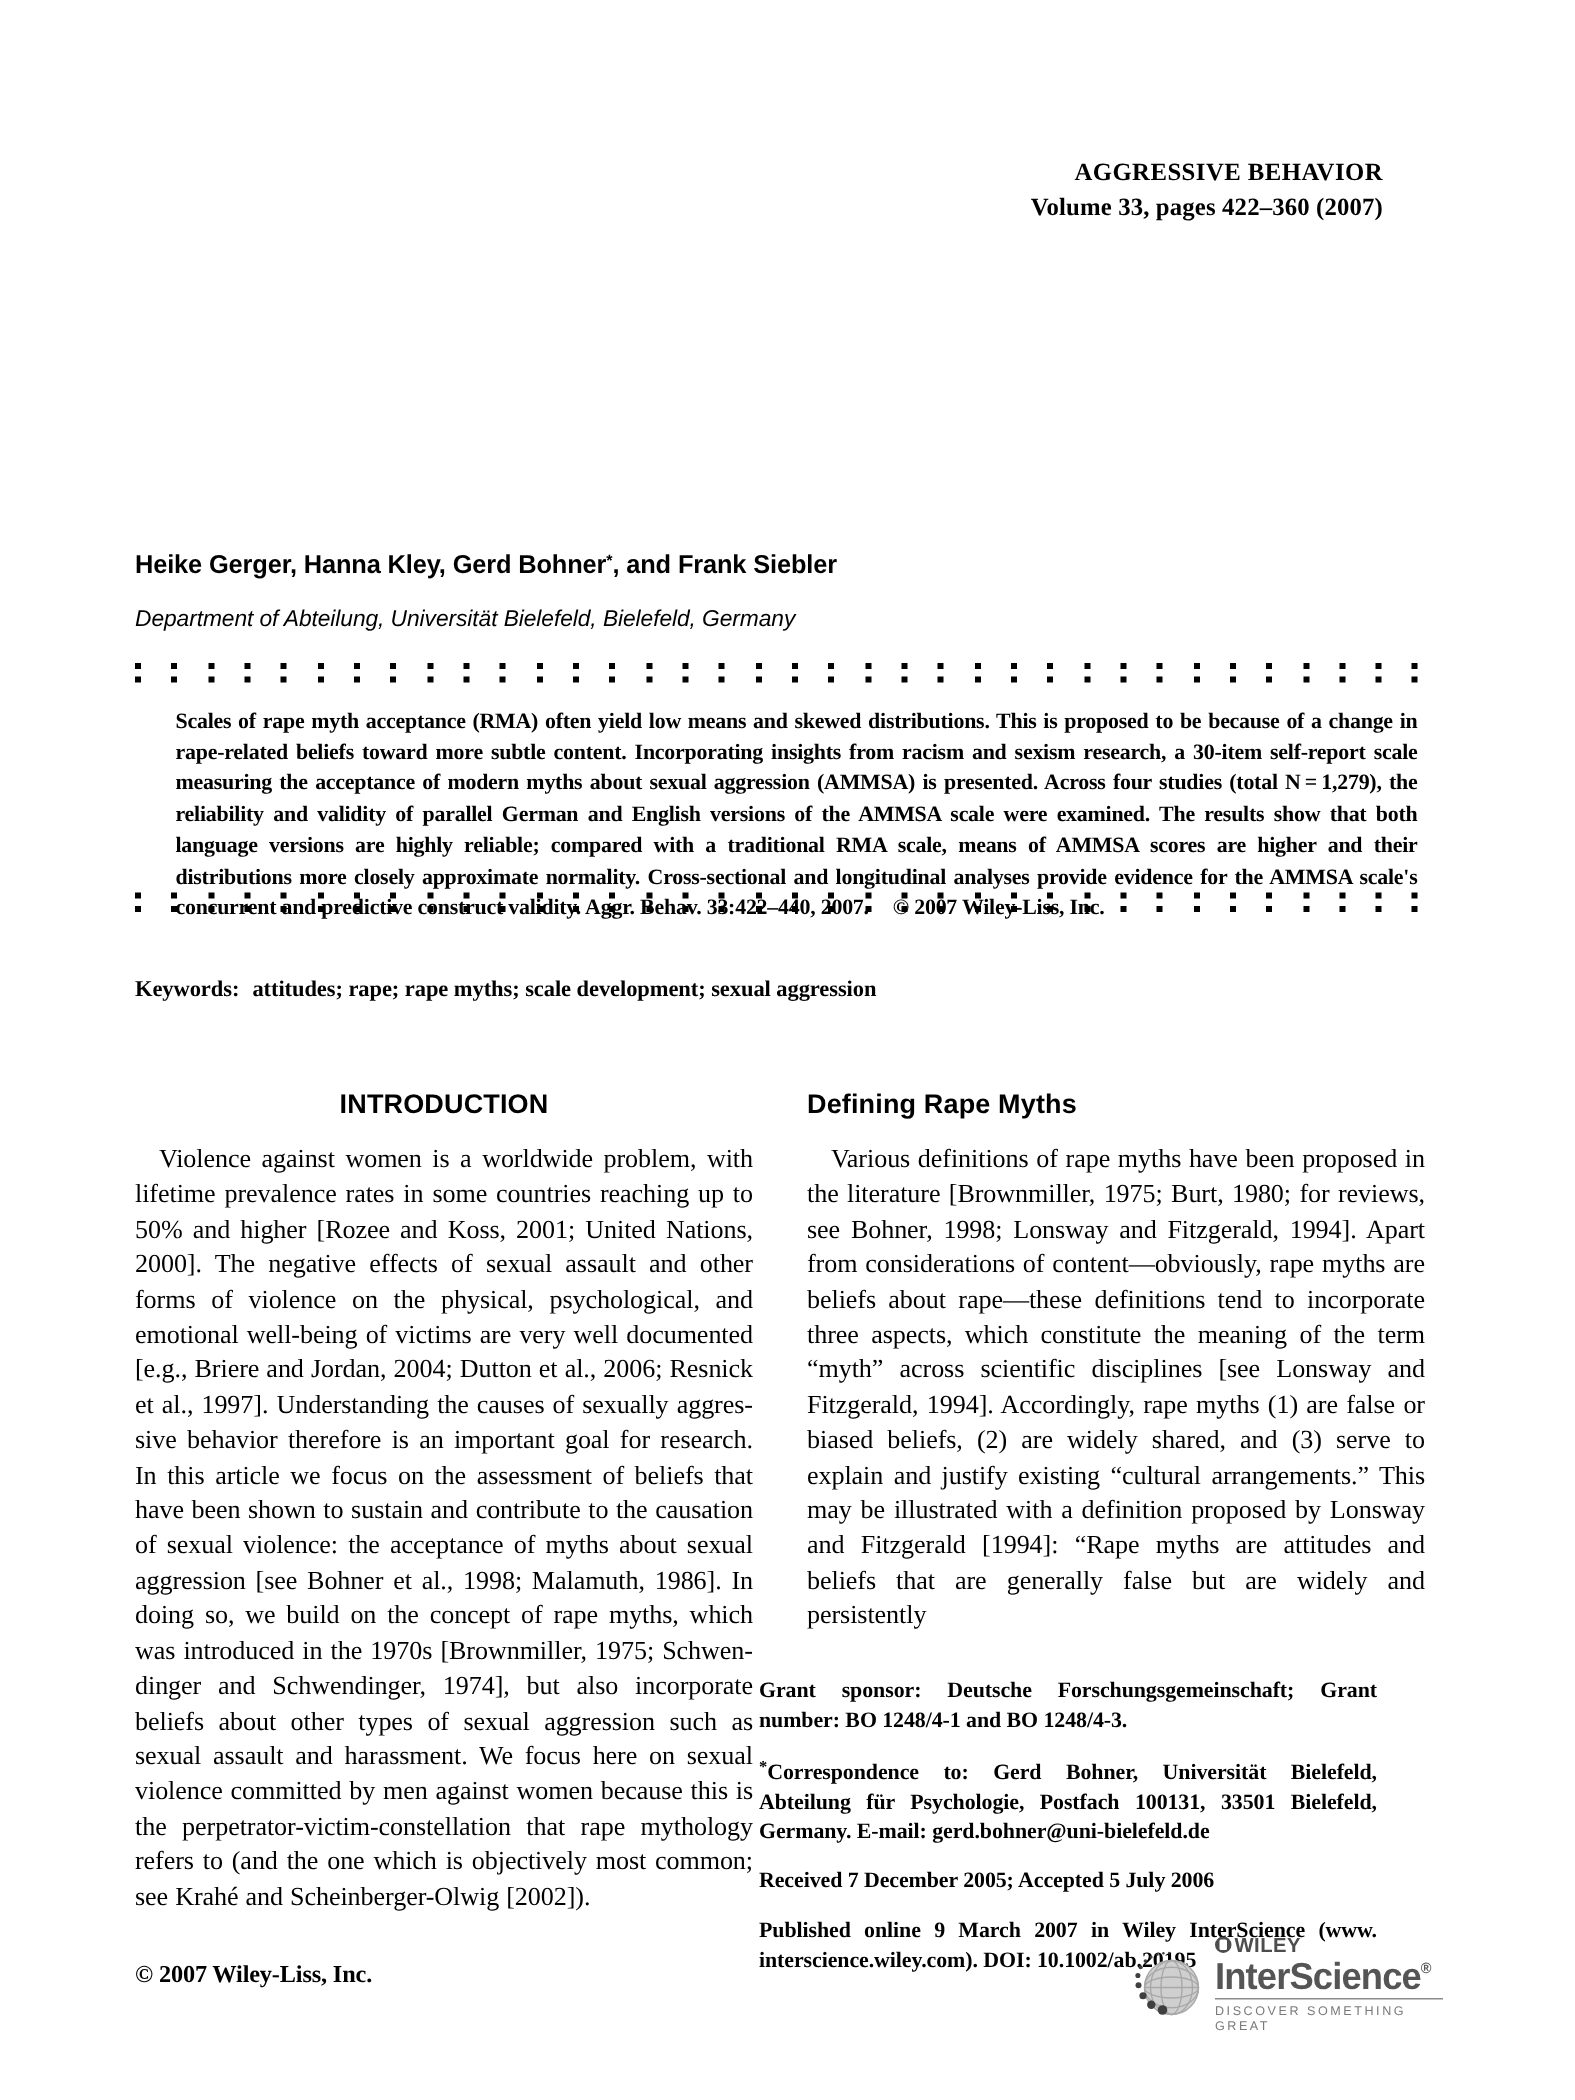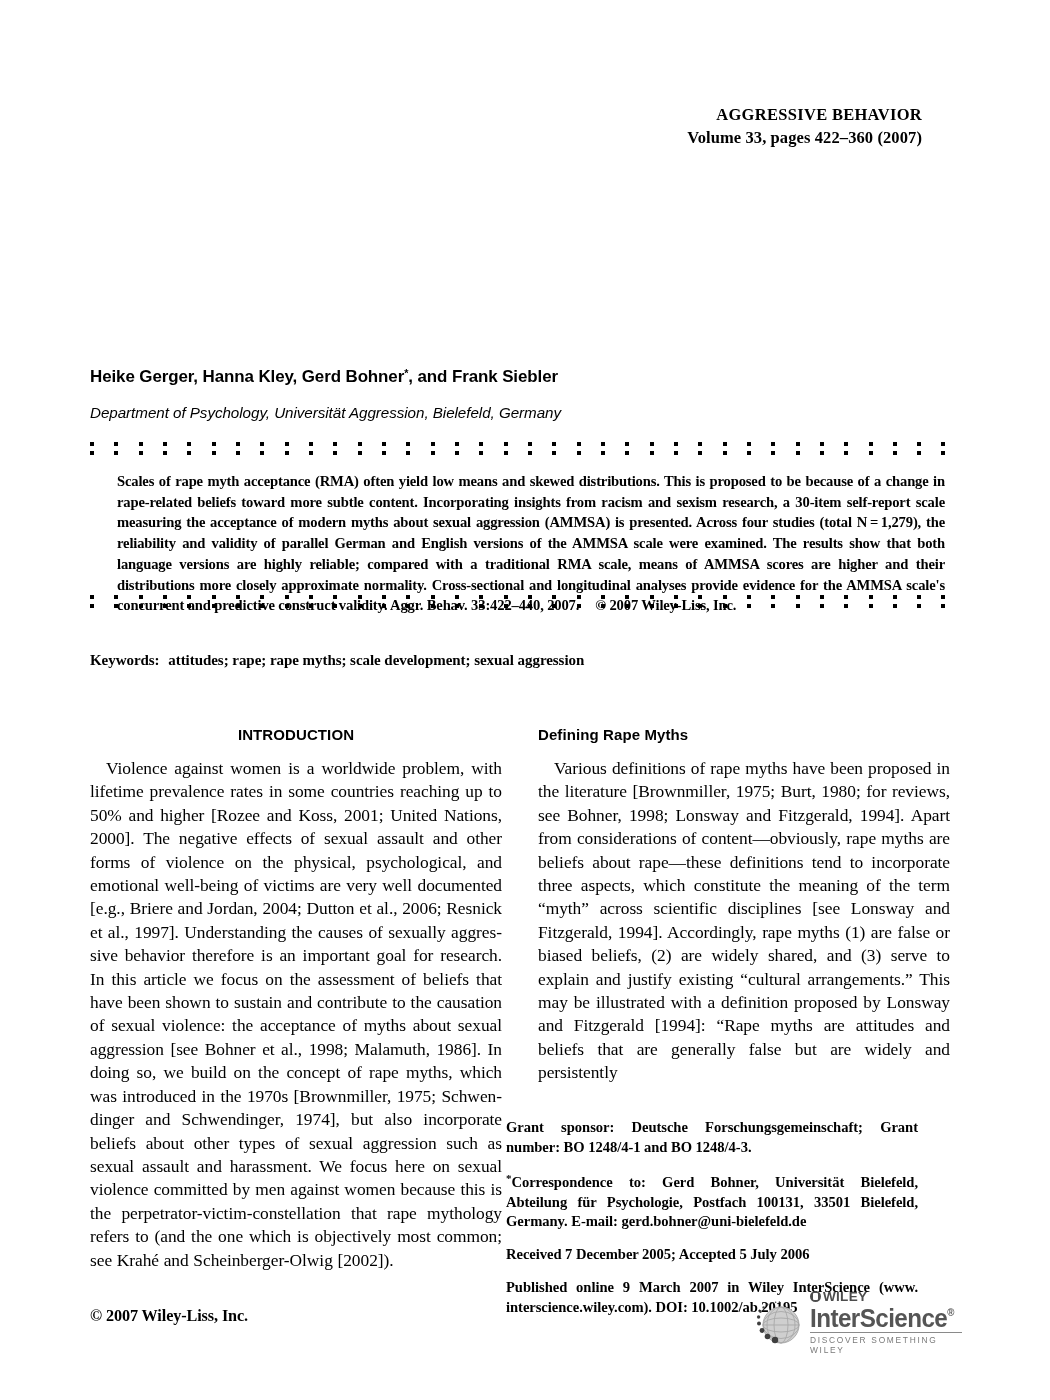--- a/index.html
+++ b/index.html
@@ -155,21 +155,21 @@
     position: absolute;
     top: 0;
     width: 412px;
   }
   .col-left { left: 0; }
   .col-right { left: 448px; }
 
   .section-head {
     font-family: "Liberation Sans", sans-serif;
     font-weight: bold;
-    font-size: 15px;
+    font-size: 18px;
     letter-spacing: 0.1px;
     margin: 0 0 14px 0;
   }
   .section-head.centered { text-align: center; }
   .section-head.left { text-align: left; }
 
   .body-text {
     font-family: "Liberation Serif", serif;
     font-size: 17.4px;
     line-height: 1.345;
@@ -300,21 +300,21 @@
 <div class="page">
 
   <div class="journal-header">
     <div class="journal-name">AGGRESSIVE BEHAVIOR</div>
     <div class="journal-volume">Volume 33, pages 422–360 (2007)</div>
   </div>
 
 
   <div class="authors"><span>Heike Gerger, Hanna Kley, Gerd Bohner</span><sup>*</sup><span>, and Frank Siebler</span></div>
 
-  <div class="affiliation">Department of Psychology, Universität Aggression, Bielefeld, Germany</div>
+  <div class="affiliation">Department of Abteilung, Universität Bielefeld, Bielefeld, Germany</div>
 
   <div class="dot-rule top">
       <span class="dot-pair">
         <i></i>
         <i></i>
       </span>
       <span class="dot-pair">
         <i></i>
         <i></i>
       </span>
@@ -652,17 +652,17 @@
         <circle cx="25.4" cy="3.9" r="0.7"></circle>
       </g>
     </svg>
     <div class="logo-text">
       <div class="logo-wiley">
           <span class="wiley-mark"></span>
           <span>WILEY</span>
         </div>
       <div class="logo-inter"><span>InterScience</span><sup>®</sup></div>
       <div class="logo-rule"></div>
-      <div class="logo-tagline">DISCOVER SOMETHING WILEY</div>
+      <div class="logo-tagline">DISCOVER SOMETHING GREAT</div>
     </div>
   </div>
 
 </div>
 
 </body></html>

